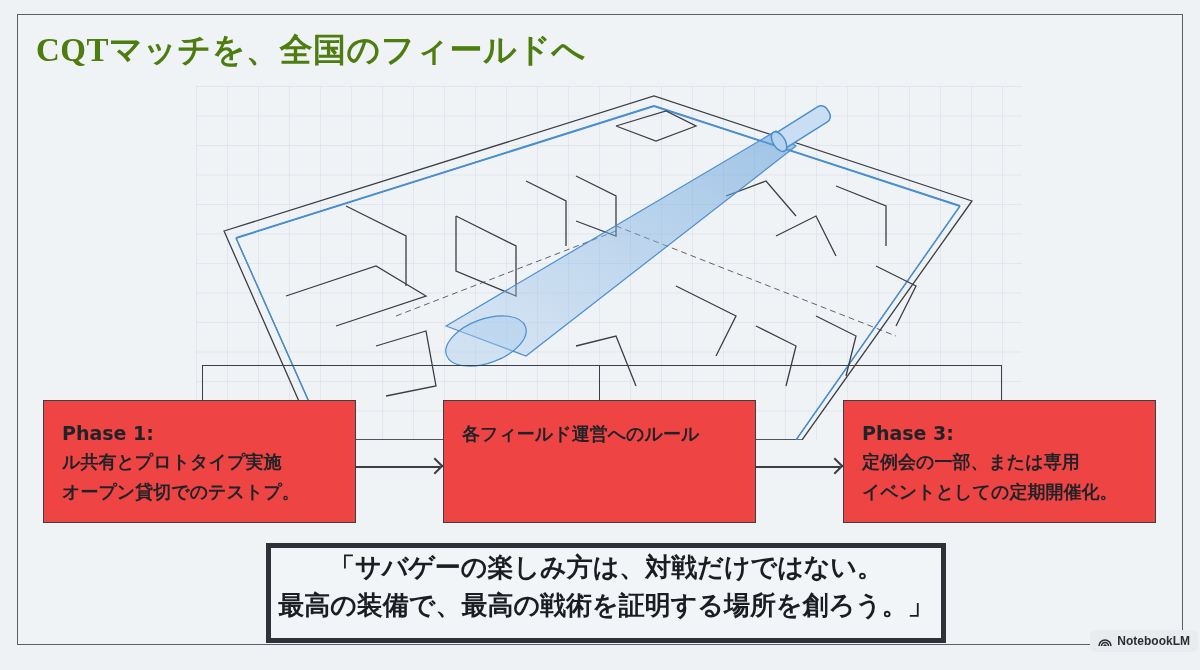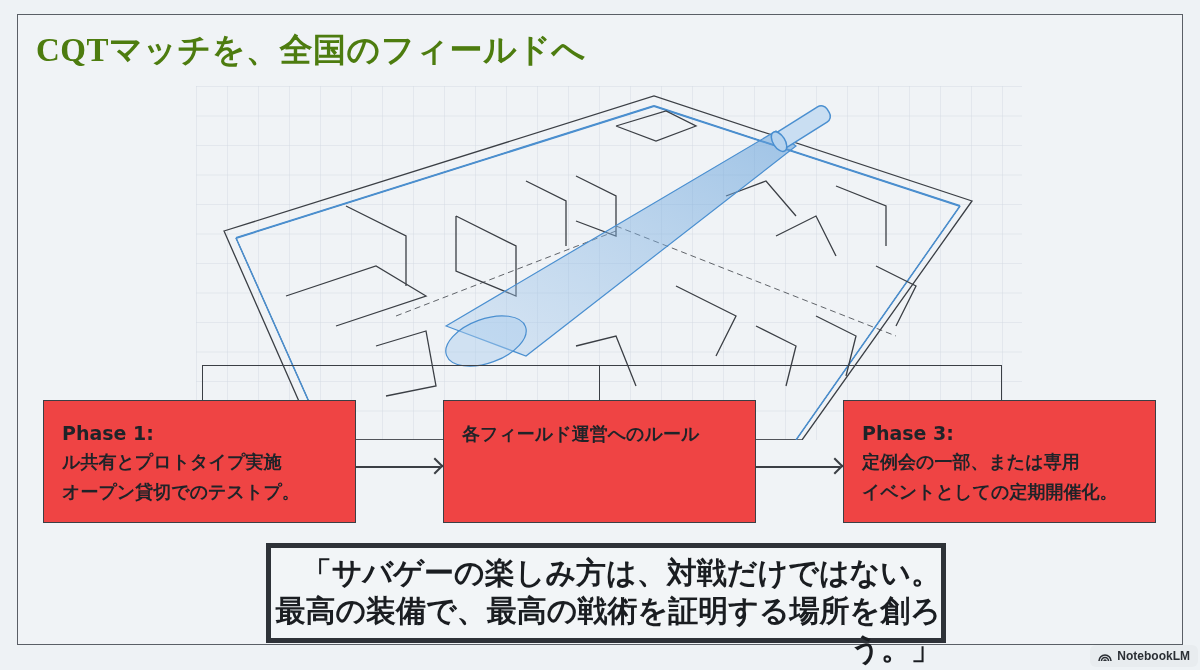--- a/index.html
+++ b/index.html
@@ -28,24 +28,24 @@
     padding:18px 18px 0 18px;
   }
   .phase-title { font-weight:bold; font-size:19px; line-height:28px; color:#1f2328; }
   .phase-body { font-weight:bold; font-size:18px; line-height:30px; color:#1f2328; }
   .arrow { position:absolute; top:466px; height:2px; background:#3b3f45; }
   .arrow::after { content:""; position:absolute; right:-1px; top:-6px; width:10px; height:10px;
     border-right:2px solid #3b3f45; border-top:2px solid #3b3f45; transform:rotate(45deg); transform-origin:center; }
   .quote {
     position:absolute; left:266px; top:543px; width:680px; height:100px;
     border:5px solid #2e3238; box-sizing:border-box; background:#f2f5f7;
-    text-align:right; font-weight:bold; font-size:30px; line-height:38px; padding-top:6px; color:#1a1d21;
+    text-align:center; font-weight:bold; font-size:26px; line-height:38px; color:#1a1d21;
   }
   .badge {
-    position:absolute; right:2px; bottom:3px; height:22px; padding:0 8px;
+    position:absolute; right:2px; bottom:18px; height:22px; padding:0 8px;
     background:#e8ecef; border-radius:6px; display:flex; align-items:center; gap:5px;
     font-family:"Liberation Sans", sans-serif; font-size:12px; font-weight:bold; color:#2b2f35;
   }
 </style>
 </head>
 <body>
 
 <div class="frame"></div>
 
 <h1 class="title">CQTマッチを、全国のフィールドへ</h1>

